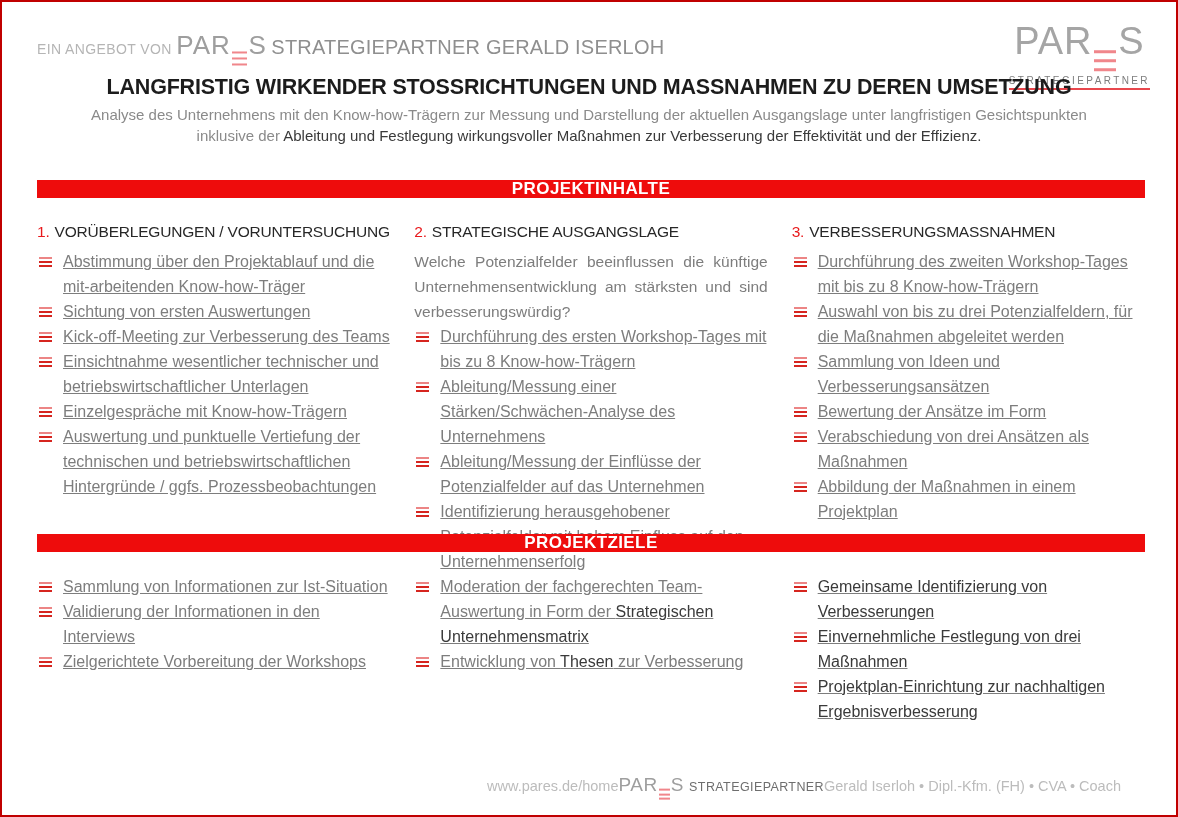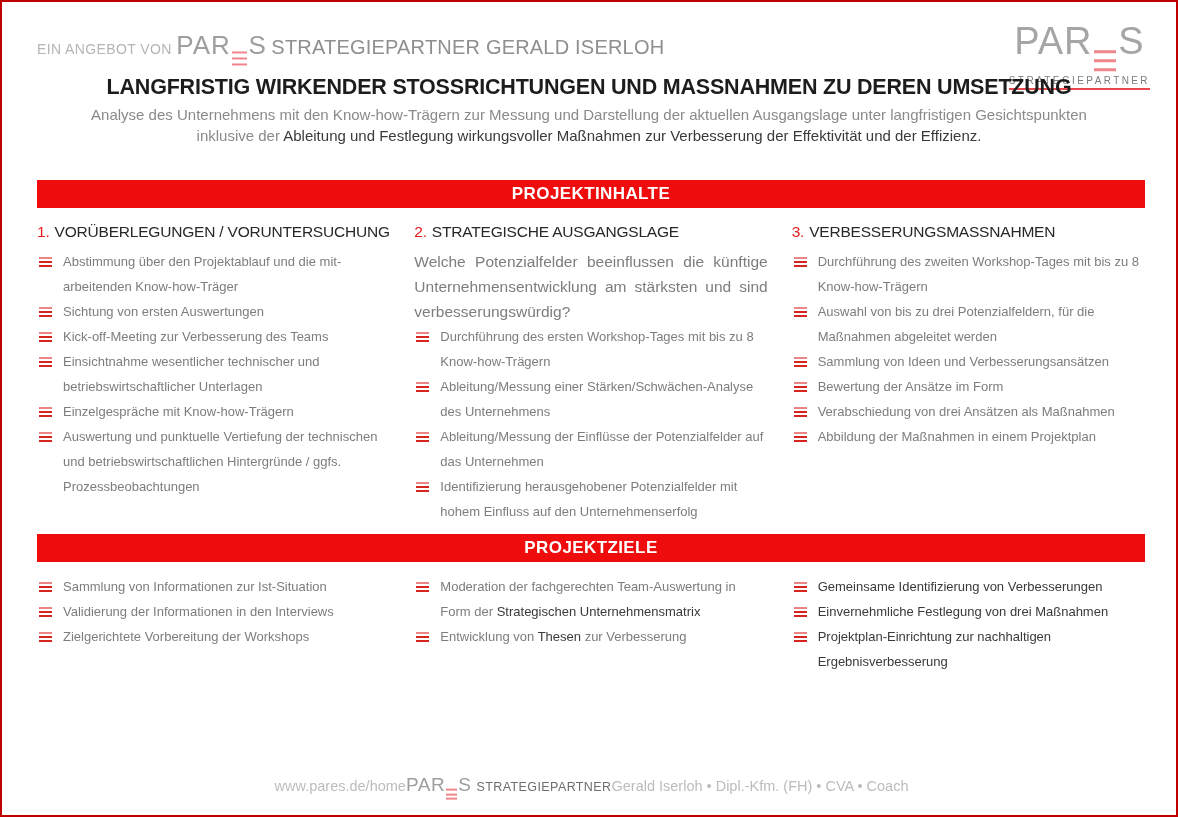--- a/index.html
+++ b/index.html
@@ -21,48 +21,48 @@
   .logo-big{text-align:center;margin-top:4px;}
   .logo-big .wm-big{font-size:38px;line-height:1;color:#a5a5a5;letter-spacing:1px;display:inline-block;}
   .logo-big .logo-sub{font-size:10px;color:#7c7c7c;letter-spacing:2.4px;margin-top:3px;white-space:nowrap;}
   .logo-big .redline{height:2px;background:#e8474d;margin-top:2px;}
   
   .title-wrap{position:absolute;top:74px;left:55px;right:55px;text-align:center;}
   .title-line{font-size:21.5px;line-height:23px;font-weight:bold;color:var(--text-dark,#1c1c1c);letter-spacing:-.2px;white-space:nowrap;}
   .subtitle{margin-top:5px;font-size:15px;line-height:21px;color:#8a8a8a;}
   .subtitle .em2{color:var(--text-emphasis,#3a3a3a);}
   
-  .banner{position:absolute;left:35px;width:1108px;height:28px;background:var(--accent-red,#ee0c0c);
+  .banner{position:absolute;left:35px;width:1108px;height:18px;background:var(--accent-red,#ee0c0c);
           color:#fff;font-weight:bold;font-size:17px;letter-spacing:.4px;
           display:flex;align-items:center;justify-content:center;}
   #banner-inhalte{top:178px;}
   #banner-ziele{top:532px;}
   
   .cols{position:absolute;left:35px;width:1108px;display:grid;grid-template-columns:1fr 1fr 1fr;column-gap:24px;}
   #inhalte-cols{top:220px;}
   #ziele-cols{top:572px;}
   .col-head{font-size:15.5px;line-height:20px;color:#272727;margin-bottom:7px;letter-spacing:-.2px;white-space:nowrap;}
   .col-head .num{color:#e8191c;margin-right:5px;}
   .intro{margin:0;font-size:15.5px;line-height:25px;color:var(--text-gray,#7d7d7d);text-align:justify;}
   ul.blist{list-style:none;margin:0;padding:0;}
-  ul.blist li{display:flex;font-size:13px;line-height:25px;color:var(--text-gray,#7d7d7d);}
+  ul.blist li{display:flex;font-size:16px;line-height:25px;color:var(--text-gray,#7d7d7d);text-decoration:underline;}
   ul.blist .tribar{flex:none;display:flex;flex-direction:column;justify-content:space-between;
         width:13px;height:10.5px;margin:7.5px 11px 0 2px;}
   ul.blist .tribar i{display:block;height:2.3px;background:var(--bullet-red,#d6251f);}
   ul.blist .tribar i:first-child{background:#ec8585;}
   ul.blist .em{color:var(--text-emphasis,#3a3a3a);}
   
   .arrow-wrap{position:absolute;top:686px;left:35px;width:1108px;height:72px;}
   .arrow-shape{position:absolute;inset:0;background:var(--arrow-gray,#dcdcdc);
         clip-path:polygon(0 0,100% 0,50% 100%);}
   .arrow-text{position:absolute;top:7px;left:0;right:0;text-align:center;}
   .arrow-title{font-size:17.5px;font-weight:bold;color:#141414;letter-spacing:-.2px;}
   .arrow-sub{font-size:13px;font-weight:bold;color:#2a2a2a;margin-top:3px;}
   
-  .footer{position:absolute;top:772px;left:60px;right:55px;display:flex;justify-content:center;align-items:baseline;}
+  .footer{position:absolute;top:772px;left:60px;right:55px;display:flex;justify-content:flex-end;align-items:baseline;}
   .f-muted{font-size:14.5px;color:#bcbcbc;}
   .f-logo{white-space:nowrap;}
   .wm-footer{font-size:19px;color:#9e9e9e;letter-spacing:.6px;}
   .f-sub{font-size:12.5px;color:#6e6e6e;letter-spacing:.4px;margin-left:5px;}
 </style>
 </head>
 <body>
 
 <div class="page">
 

